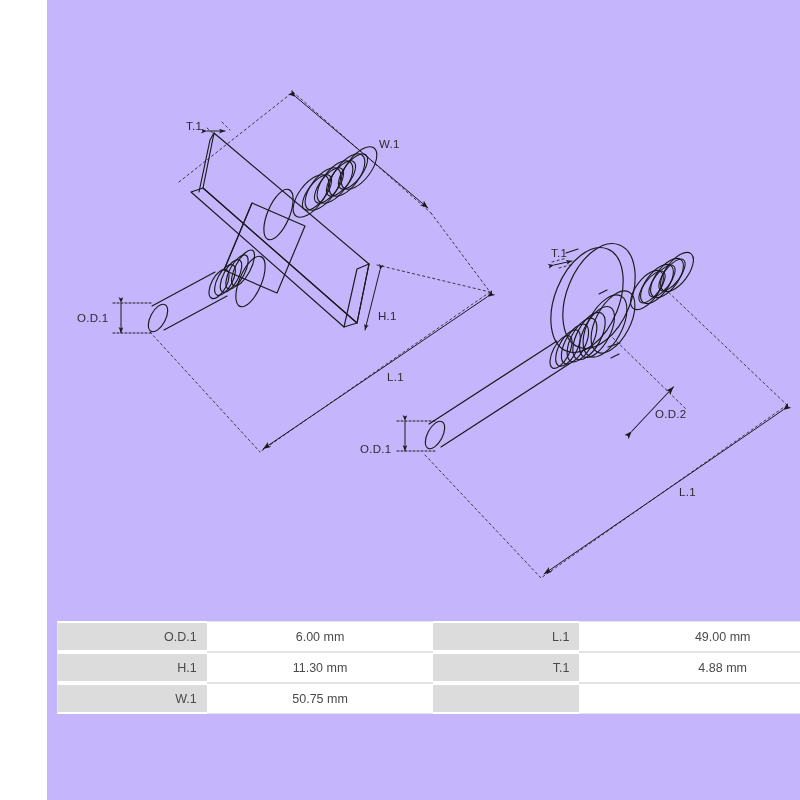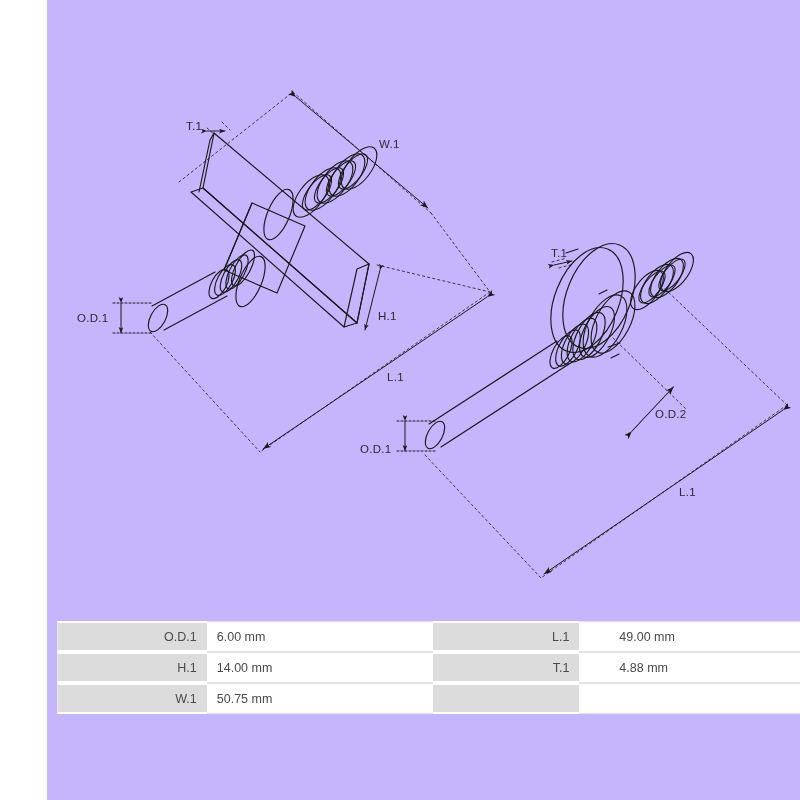--- a/index.html
+++ b/index.html
@@ -64,21 +64,21 @@
   #spec-table tr td:last-child  { border-right: 1px solid #e8e8e8; padding-left: 40px; }
   #spec-table td.k {
     background: #dcdcdc;
     text-align: right;
     color: #4a4a4a;
     width: 150px;
     border-top: 2px solid #ffffff;
     border-bottom: 2px solid #ffffff;
   }
   #spec-table td.v {
-    text-align: left;
+    text-align: center;
     color: #4a4a4a;
     width: 240px;
   }
   #spec-table td.k.empty, #spec-table td.v.empty { color: transparent; }
 </style>
 </head>
 <body>
 
 <div id="page">
 
@@ -256,21 +256,21 @@
   <table id="spec-table">
     <tbody>
       <tr>
         <td class="k">O.D.1</td>
         <td class="v">6.00 mm</td>
         <td class="k">L.1</td>
         <td class="v">49.00 mm</td>
       </tr>
       <tr>
         <td class="k">H.1</td>
-        <td class="v">14.00 mm</td>
+        <td class="v">11.30 mm</td>
         <td class="k">T.1</td>
         <td class="v">4.88 mm</td>
       </tr>
       <tr>
         <td class="k">W.1</td>
         <td class="v">50.75 mm</td>
         <td class="k empty"></td>
         <td class="v empty"></td>
       </tr>
     </tbody>

